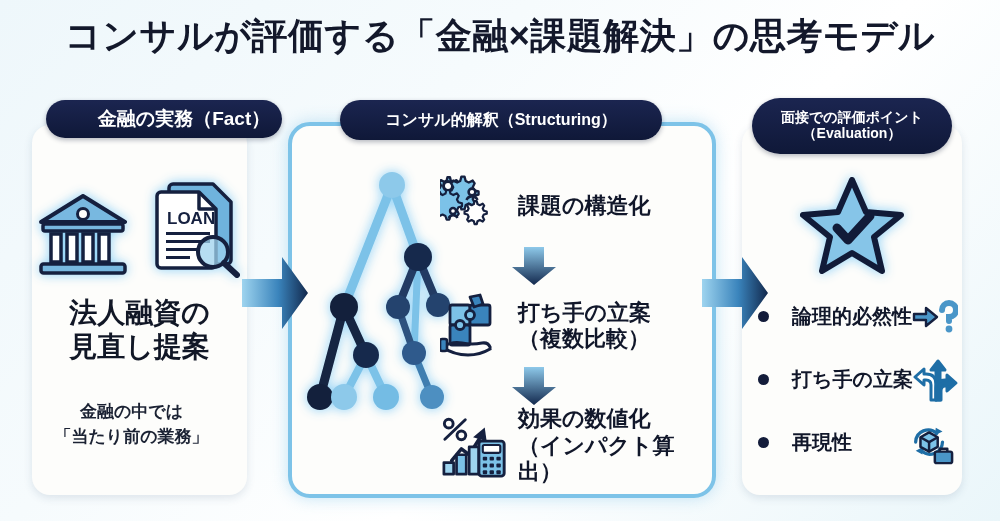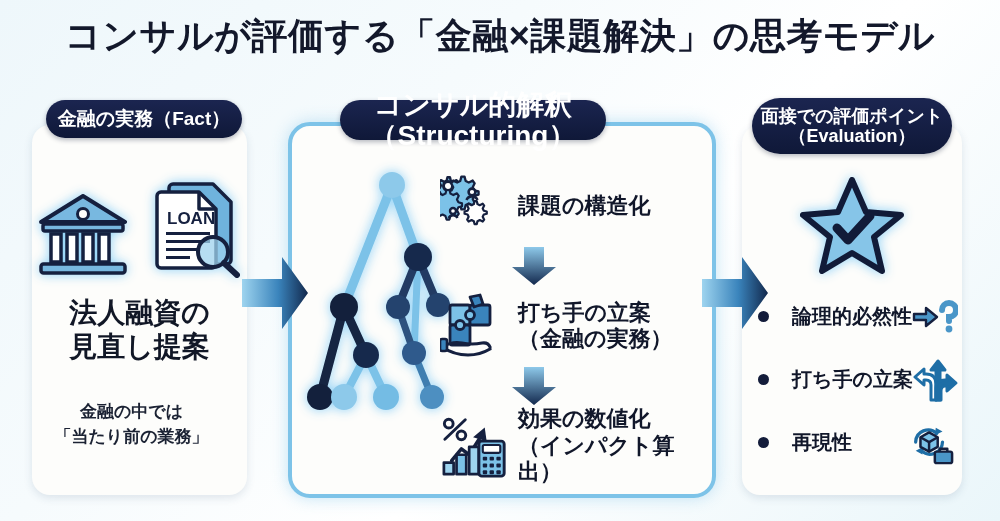--- a/index.html
+++ b/index.html
@@ -60,28 +60,29 @@
     display: flex;
     align-items: center;
     justify-content: center;
     line-height: 1.12;
     box-shadow: 0 2px 5px rgba(10, 20, 50, 0.3);
     z-index: 6;
   }
   .pill-left {
     left: 46px; top: 100px; width: 196px; height: 38px;
     font-size: 19px;
+    padding-left: 40px;
   }
   .pill-mid {
-    left: 340px; top: 100px; width: 266px; height: 40px;
-    font-size: 28px;
+    left: 340px; top: 100px; width: 322px; height: 40px;
+    font-size: 16px;
   }
   .pill-right {
     left: 752px; top: 98px; width: 200px; height: 56px;
-    font-size: 18px;
+    font-size: 14px;
     flex-direction: column;
   }
 
   
   .left-icons {
     position: absolute;
     left: 32px; top: 182px; width: 215px; height: 100px;
     display: flex; align-items: flex-end; justify-content: center;
     gap: 18px;
   }
@@ -343,21 +344,21 @@
           <circle cx="20" cy="32" r="4.5" fill="#7cc2e8"></circle>
         </g>
         <path d="M30 4 l10 -2 3 9 -9 3 z" fill="#3a84bc" stroke="#15203f" stroke-width="2.8" stroke-linejoin="round"></path>
         <path d="M2 54 q10 -6 20 -4 q10 2 20 0 q6 -1 8 4" fill="none" stroke="#15203f" stroke-width="3.2" stroke-linecap="round"></path>
         <path d="M2 54 q12 8 26 8 q12 0 22 -6" fill="#ffffff" fill-opacity="0.1" stroke="#15203f" stroke-width="3.2" stroke-linecap="round"></path>
         <rect x="0" y="46" width="7" height="12" rx="2" fill="#3a84bc" stroke="#15203f" stroke-width="2.6"></rect>
       </svg>
     </span>
     <span class="row-label">
       <span>打ち手の立案</span><br>
-      <span>（金融の実務）</span>
+      <span>（複数比較）</span>
     </span>
   </div>
 
   <div class="arrow-down">
     <svg width="48" height="42" viewBox="0 0 48 42">
       <defs>
         <linearGradient id="dg2" x1="0" y1="0" x2="0" y2="1">
           <stop offset="0%" stop-color="#8ec9ea"></stop>
           <stop offset="100%" stop-color="#13294e"></stop>
         </linearGradient>

